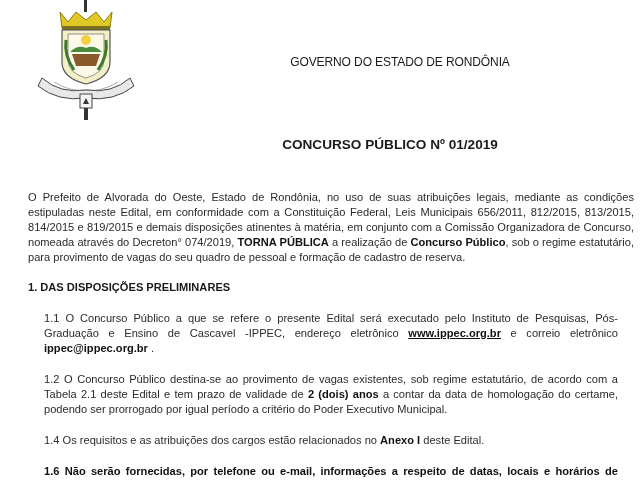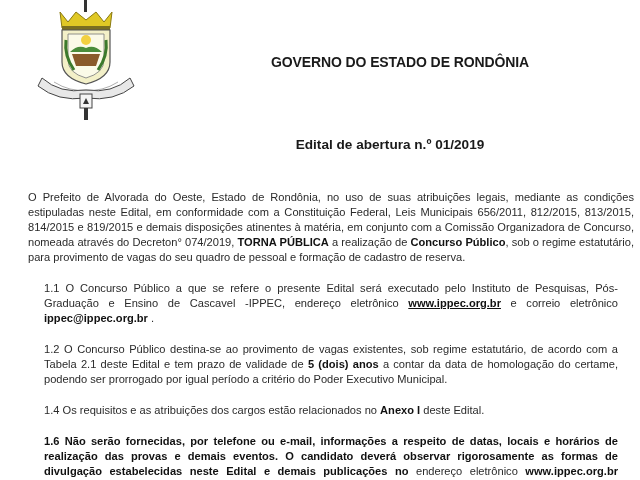--- a/index.html
+++ b/index.html
@@ -4,21 +4,21 @@
   <style>
     html, body { margin: 0; padding: 0; background: #ffffff; }
     body {
       width: 640px; height: 480px; overflow: hidden; position: relative;
       font-family: "Liberation Sans", "DejaVu Sans", sans-serif;
       color: #1a1a1a;
     }
     .crest { position: absolute; left: 30px; top: 0px; width: 112px; height: 128px; }
     .header {
       position: absolute; left: 180px; top: 53px; width: 440px;
-      text-align: center; font-weight: bold; font-size: 14px; line-height: 19px;
+      text-align: center; font-weight: normal; font-size: 12px; line-height: 19px;
       letter-spacing: -0.1px;
     }
     .titles {
       position: absolute; left: 180px; top: 136px; width: 420px;
       text-align: center; font-weight: bold; font-size: 13.6px; line-height: 18px;
     }
     .body-text {
       position: absolute; left: 28px; top: 190px; width: 606px;
       font-size: 11.1px; line-height: 15px; color: #2a2a2a;
     }
@@ -60,29 +60,30 @@
     <path d="M53 104 L56 98 L59 104 Z" fill="#333"></path>
     <rect x="54" y="108" width="4" height="12" fill="#333"></rect>
   </svg>
 </div>
 
 <div class="header">
   <div>GOVERNO DO ESTADO DE RONDÔNIA</div>
 </div>
 
 <div class="titles">
-  <div>Edital de abertura n.º 01/2019</div>
+  <div>CONCURSO PÚBLICO Nº 01/2019</div>
 </div>
 
 <div class="body-text">
   <p class="para intro"><span>O Prefeito de Alvorada do Oeste, Estado de Rondônia, no uso de suas atribuições legais, mediante as condições estipuladas neste Edital, em conformidade com a Constituição Federal, Leis Municipais 656/2011, 812/2015, 813/2015, 814/2015 e 819/2015 e demais disposições atinentes à matéria, em conjunto com a Comissão Organizadora de Concurso, nomeada através do Decreton° 074/2019, </span><b>TORNA PÚBLICA</b><span> a realização de </span><b>Concurso Público</b><span>, sob o regime estatutário, para provimento de vagas do seu quadro de pessoal e formação de cadastro de reserva.</span></p>
 
+  <p class="section-title">1. DAS DISPOSIÇÕES PRELIMINARES</p>
 
   <p class="item"><span>1.1 O Concurso Público a que se refere o presente Edital será executado pelo Instituto de Pesquisas, Pós-Graduação e Ensino de Cascavel -IPPEC, endereço eletrônico </span><a class="u">www.ippec.org.br</a><span> e correio eletrônico </span><b>ippec@ippec.org.br</b><span> .</span></p>
 
-  <p class="item"><span>1.2 O Concurso Público destina-se ao provimento de vagas existentes, sob regime estatutário, de acordo com a Tabela 2.1 deste Edital e tem prazo de validade de </span><b>5 (dois) anos</b><span> a contar da data de homologação do certame, podendo ser prorrogado por igual período a critério do Poder Executivo Municipal.</span></p>
+  <p class="item"><span>1.2 O Concurso Público destina-se ao provimento de vagas existentes, sob regime estatutário, de acordo com a Tabela 2.1 deste Edital e tem prazo de validade de </span><b>2 (dois) anos</b><span> a contar da data de homologação do certame, podendo ser prorrogado por igual período a critério do Poder Executivo Municipal.</span></p>
 
 
   <p class="item"><span>1.4 Os requisitos e as atribuições dos cargos estão relacionados no </span><b>Anexo I</b><span> deste Edital.</span></p>
 
 
   <p class="item"><b>1.6 Não serão fornecidas, por telefone ou e-mail, informações a respeito de datas, locais e horários de realização das provas e demais eventos. O candidato deverá observar rigorosamente as formas de divulgação estabelecidas neste Edital e demais publicações no</b><span> endereço eletrônico </span><b>www.ippec.org.br</b><span> ippec.alvoradadooeste.ro.gov.br.</span></p>
 </div>
 
 </body></html>

